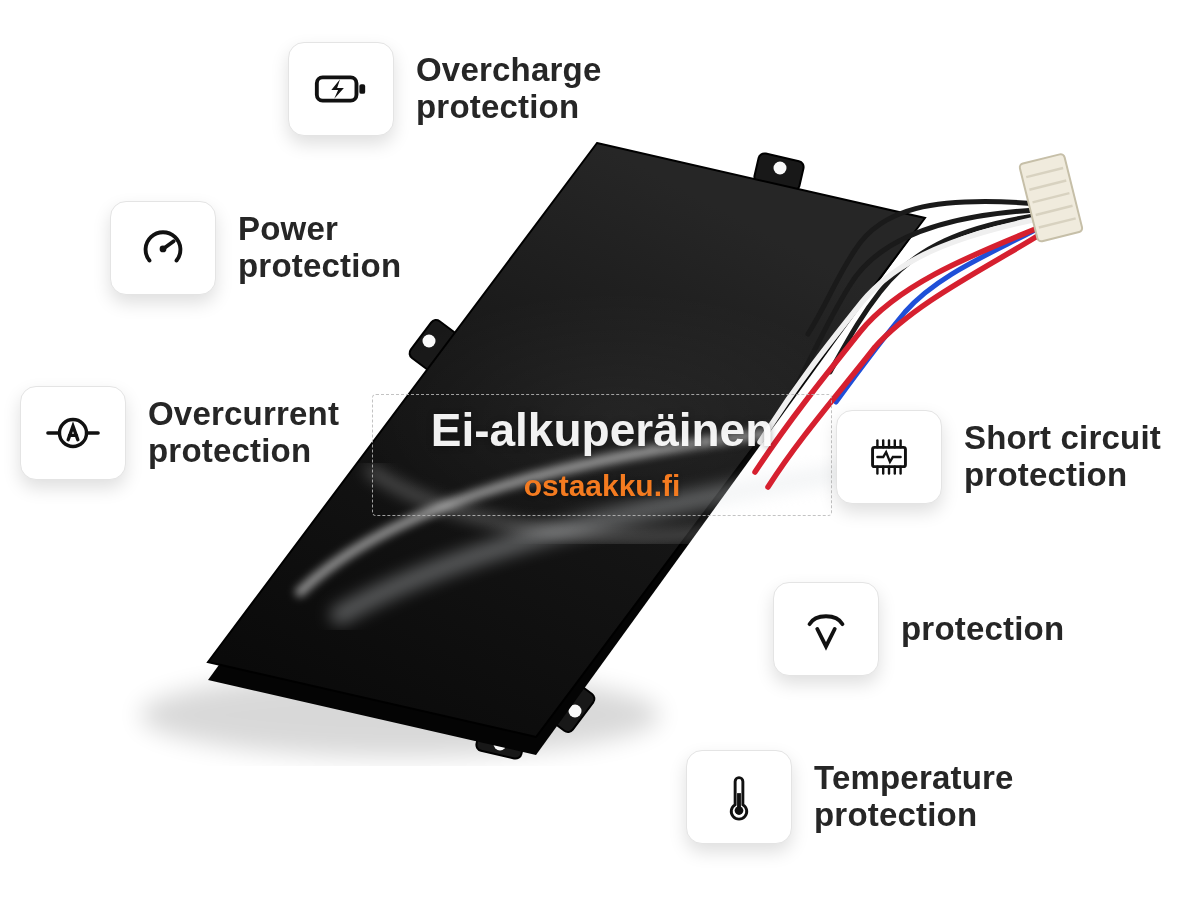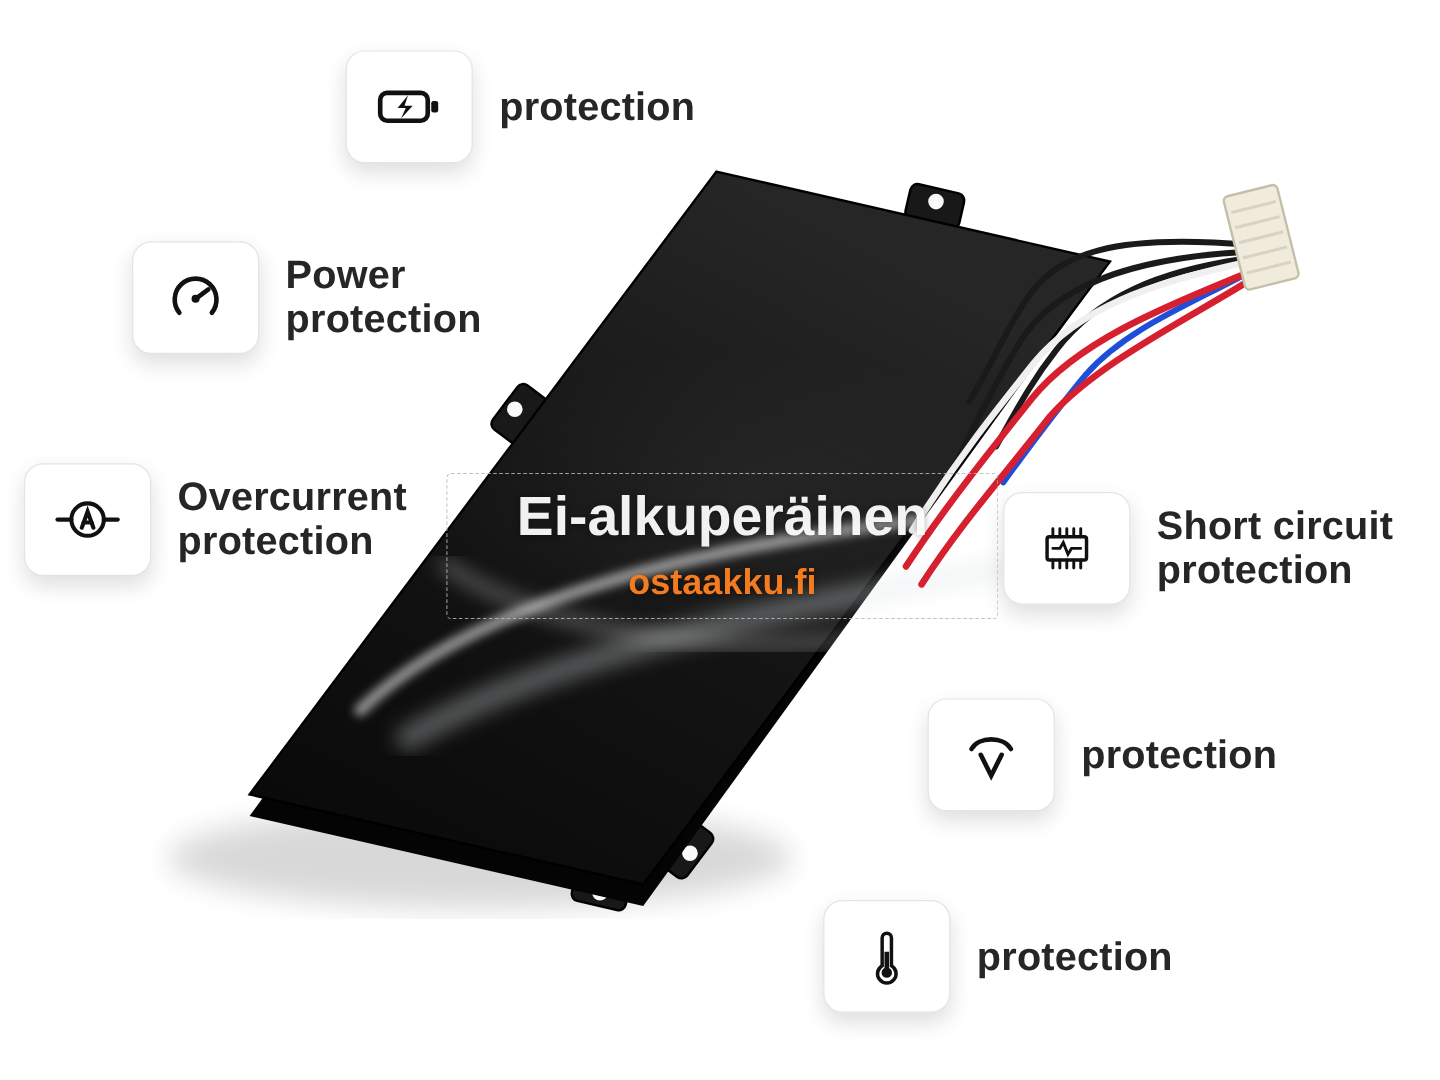--- a/index.html
+++ b/index.html
@@ -129,20 +129,21 @@
 
   <div class="callout c1">
     <div class="icon-box">
       <svg viewBox="0 0 60 60" fill="none" stroke="#111" stroke-width="4">
         <rect x="5" y="18" width="41" height="24" rx="6"></rect>
         <rect x="49" y="25" width="6" height="10" rx="2" fill="#111" stroke="none"></rect>
         <path d="M29 20 L20 31 h7 l-4 9 10 -11 h-7 z" fill="#111" stroke="none"></path>
       </svg>
     </div>
     <div class="label">
+      <span>Overcharge</span>
       <span>protection</span>
     </div>
   </div>
 
   <div class="callout c2">
     <div class="icon-box">
       <svg viewBox="0 0 60 60" fill="none" stroke="#111" stroke-width="4" stroke-linecap="round">
         <path d="M16 43 A 18 18 0 1 1 44 43"></path>
         <line x1="30" y1="31" x2="41" y2="23"></line>
         <circle cx="30" cy="31" r="3.5" fill="#111" stroke="none"></circle>
@@ -209,17 +210,18 @@
 
   <div class="callout c6">
     <div class="icon-box">
       <svg viewBox="0 0 60 60" fill="none" stroke="#111" stroke-width="3">
         <path d="M26 14 a4 4 0 0 1 8 0 v24 a8 8 0 1 1 -8 0 z"></path>
         <line x1="30" y1="26" x2="30" y2="44" stroke-width="4"></line>
         <circle cx="30" cy="44" r="4.5" fill="#111" stroke="none"></circle>
       </svg>
     </div>
     <div class="label">
+      <span>Temperature</span>
       <span>protection</span>
     </div>
   </div>
 
 </div>
 
 </body></html>

